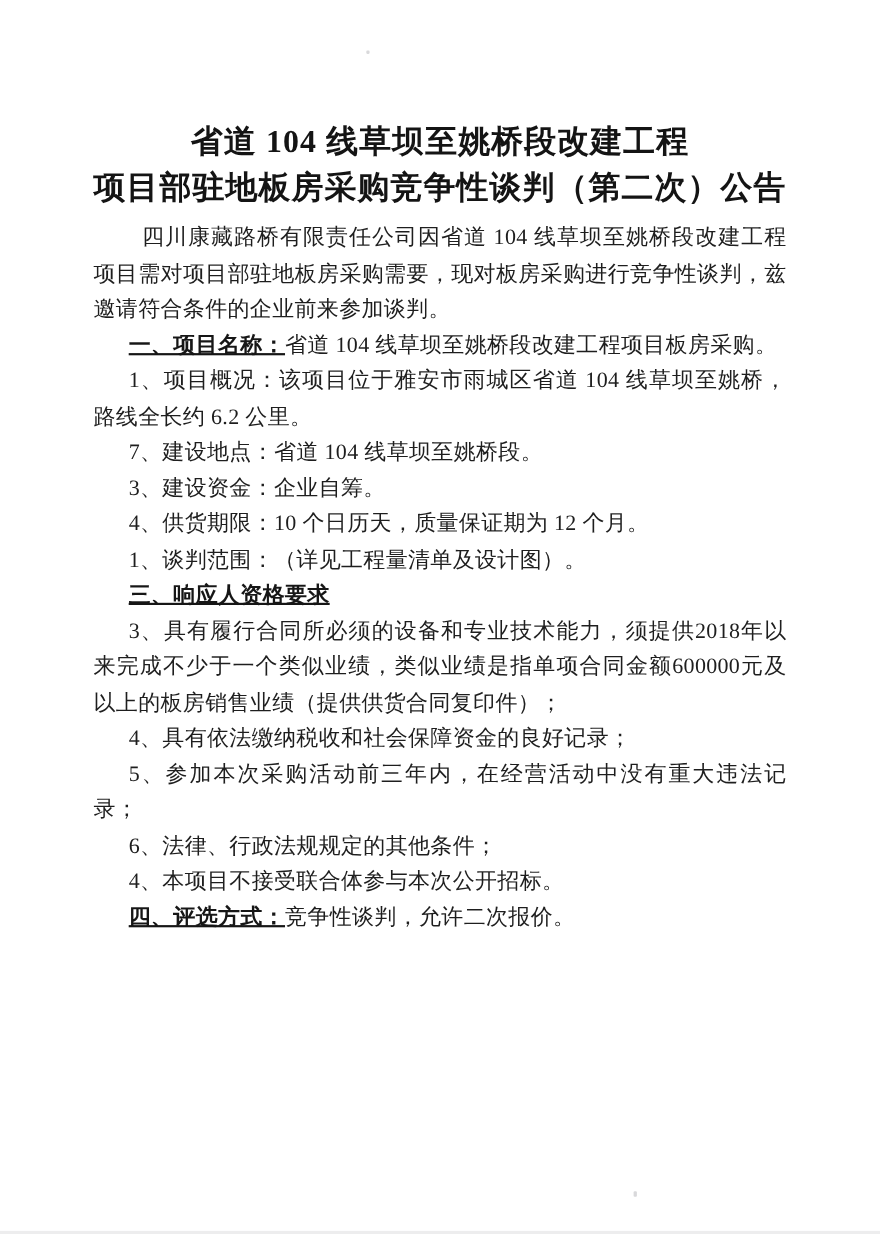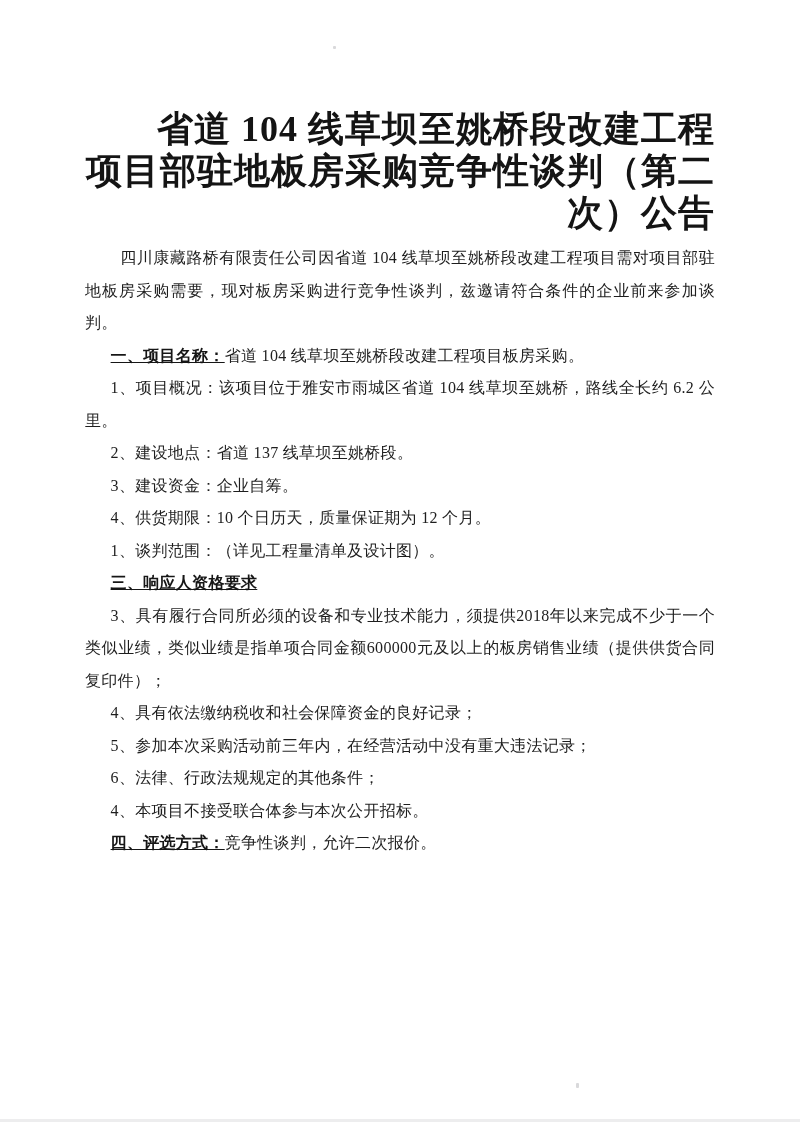--- a/index.html
+++ b/index.html
@@ -17,30 +17,30 @@
     color: #1e1e1e;
   }
   .content {
     position: absolute;
     left: 85px;
     top: 108px;
     width: 630px;
   }
   .doc-title {
     margin: 0;
-    text-align: right;
-    font-size: 36px;
+    text-align: center;
+    font-size: 29px;
     font-weight: 700;
     line-height: 42px;
     color: #141414;
     letter-spacing: 1px;
   }
   .para {
     margin: 0;
-    font-size: 16px;
+    font-size: 20px;
     line-height: 32.5px;
     text-align: justify;
     letter-spacing: 0.3px;
   }
   .intro {
     margin-top: 8px;
     text-indent: 2.2em;
   }
   .item {
     text-indent: 1.6em;
@@ -74,21 +74,21 @@
 
     <h1 class="doc-title">省道 104 线草坝至姚桥段改建工程</h1>
     <h1 class="doc-title">项目部驻地板房采购竞争性谈判（第二次）公告</h1>
 
     <p class="para intro">四川康藏路桥有限责任公司因省道 104 线草坝至姚桥段改建工程项目需对项目部驻地板房采购需要，现对板房采购进行竞争性谈判，兹邀请符合条件的企业前来参加谈判。</p>
 
     <p class="para item"><span class="b">一、项目名称：</span><span>省道 104 线草坝至姚桥段改建工程项目板房采购。</span></p>
 
 
     <p class="para item"><span>1、项目概况：该项目位于雅安市雨城区省道 104 线草坝至姚桥，路线全长约 6.2 公里。</span></p>
-    <p class="para item"><span>2、建设地点：省道 137 线草坝至姚桥段。</span></p>
+    <p class="para item"><span>7、建设地点：省道 104 线草坝至姚桥段。</span></p>
     <p class="para item"><span>3、建设资金：企业自筹。</span></p>
     <p class="para item"><span>4、供货期限：10 个日历天，质量保证期为 12 个月。</span></p>
     <p class="para item"><span>1、谈判范围：（详见工程量清单及设计图）。</span></p>
 
     <p class="para item"><span class="b">三、响应人资格要求</span><span></span></p>
 
     <p class="para item"><span>3、具有履行合同所必须的设备和专业技术能力，须提供2018年以来完成不少于一个类似业绩，类似业绩是指单项合同金额600000元及以上的板房销售业绩（提供供货合同复印件）；</span></p>
     <p class="para item"><span>4、具有依法缴纳税收和社会保障资金的良好记录；</span></p>
     <p class="para item"><span>5、参加本次采购活动前三年内，在经营活动中没有重大违法记录；</span></p>
     <p class="para item"><span>6、法律、行政法规规定的其他条件；</span></p>

